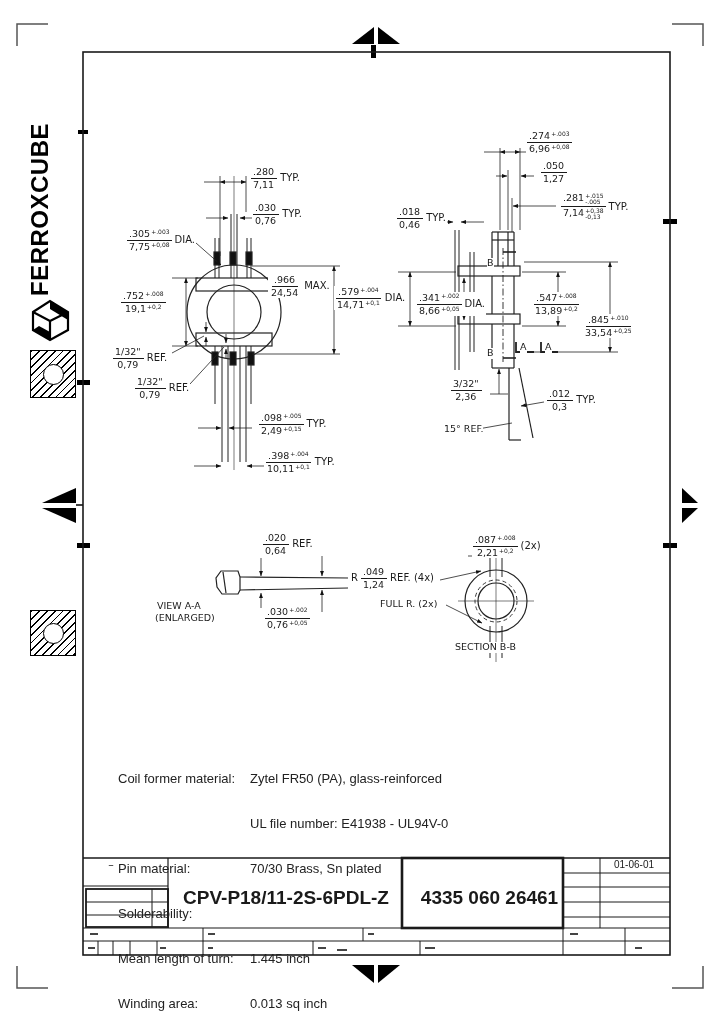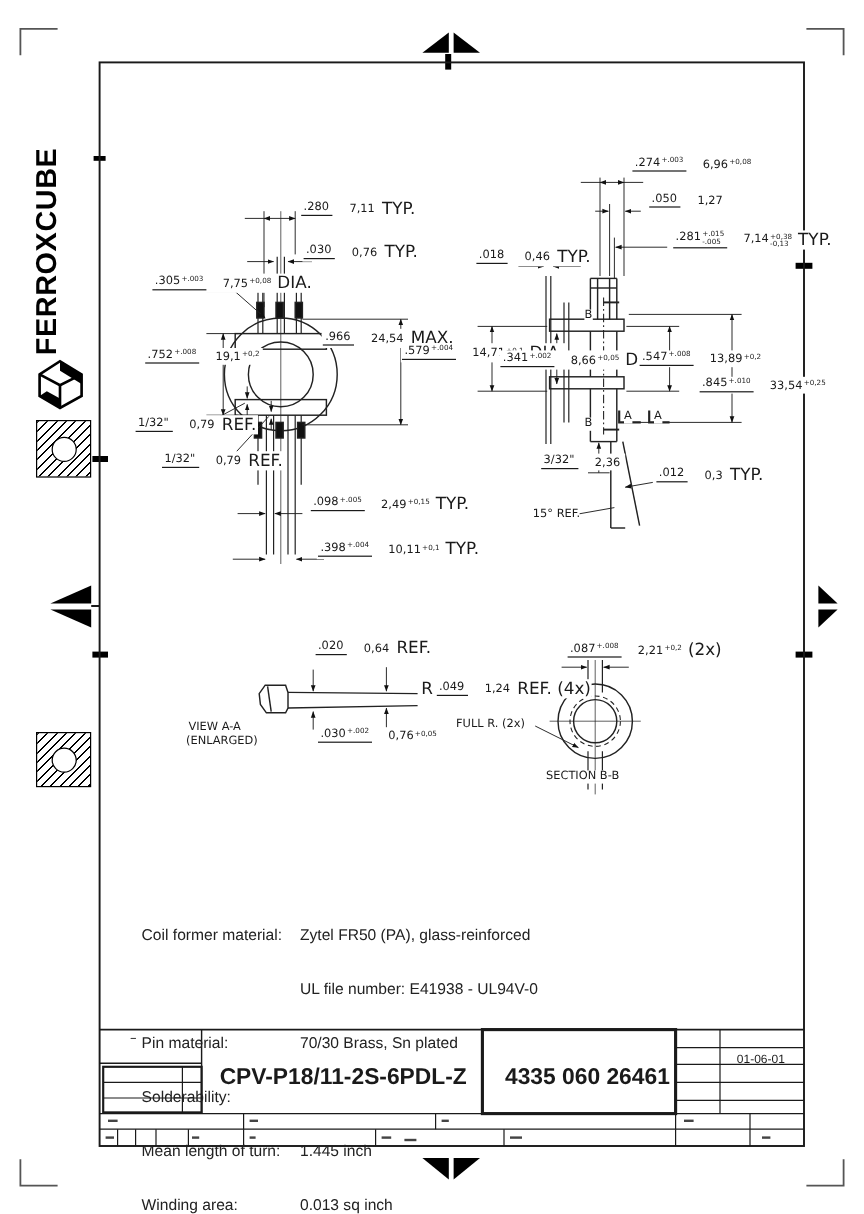--- a/index.html
+++ b/index.html
@@ -1,39 +1,39 @@
 <!DOCTYPE html>
 <html><head>
 <meta charset="utf-8">
 <style>
   html,body{margin:0;padding:0;background:#e8e8e8;}
   #page{position:relative;width:720px;height:1012px;background:#ffffff;overflow:hidden;
         font-family:"DejaVu Sans",sans-serif;color:#1a1a1a;}
   
   .dim{position:absolute;display:flex;align-items:center;gap:3px;background:#fff;
        color:#1a1a1a;font-size:9.5px;line-height:1;padding:1px;white-space:nowrap;z-index:5;}
-  .fr{display:inline-flex;flex-direction:row;align-items:center;gap:12px;}
+  .fr{display:inline-flex;flex-direction:column;align-items:center;}
   .fr .t{display:inline-flex;align-items:flex-start;border-bottom:1px solid #1a1a1a;padding:0 2px 1px;}
   .fr .b{display:inline-flex;align-items:flex-start;padding:1px 2px 0;}
   .tol{font-size:6px;line-height:6px;margin-left:1px;white-space:pre-line;text-align:left;}
-  .suf,.pre{font-size:14px;}
+  .suf,.pre{font-size:10px;}
   .lbl{position:absolute;background:#fff;font-size:9.5px;line-height:1.15;white-space:nowrap;z-index:5;}
   
   #specs{position:absolute;left:118px;top:742px;font-family:"Liberation Sans","DejaVu Sans",sans-serif;
          font-size:13px;line-height:17px;color:#222;z-index:5;}
   .spec-row{display:flex;margin-top:28px;}
   .spec-label{width:132px;flex:0 0 132px;}
   
   .tb-type{position:absolute;left:170px;top:880px;width:232px;height:36px;display:flex;align-items:center;
            justify-content:center;font-family:"Liberation Sans","DejaVu Sans",sans-serif;
            font-size:19px;font-weight:700;letter-spacing:0px;z-index:5;}
   .tb-code{position:absolute;left:404px;top:880px;width:171px;height:36px;display:flex;align-items:center;
            justify-content:center;font-family:"Liberation Sans","DejaVu Sans",sans-serif;
            font-size:19px;font-weight:700;z-index:5;}
-  .tb-date{position:absolute;left:600px;top:878px;width:68px;height:18px;text-align:center;
+  .tb-date{position:absolute;left:600px;top:859px;width:68px;height:18px;text-align:center;
            font-size:10px;font-family:"Liberation Sans","DejaVu Sans",sans-serif;z-index:5;}
   .tb-dash{position:absolute;left:96px;top:858px;width:30px;height:14px;text-align:center;
            font-size:11px;z-index:5;}
   
   #logo-text{position:absolute;left:26px;top:296px;transform-origin:0 0;transform:rotate(-90deg);
              font-family:"Liberation Sans","DejaVu Sans",sans-serif;font-weight:700;font-size:24px;
              letter-spacing:0.5px;color:#000;z-index:5;}
   
   .hatch{position:absolute;width:46px;border:1.4px solid #000;box-sizing:border-box;
          background:repeating-linear-gradient(135deg,#000 0 1.3px,transparent 1.3px 5.5px);

